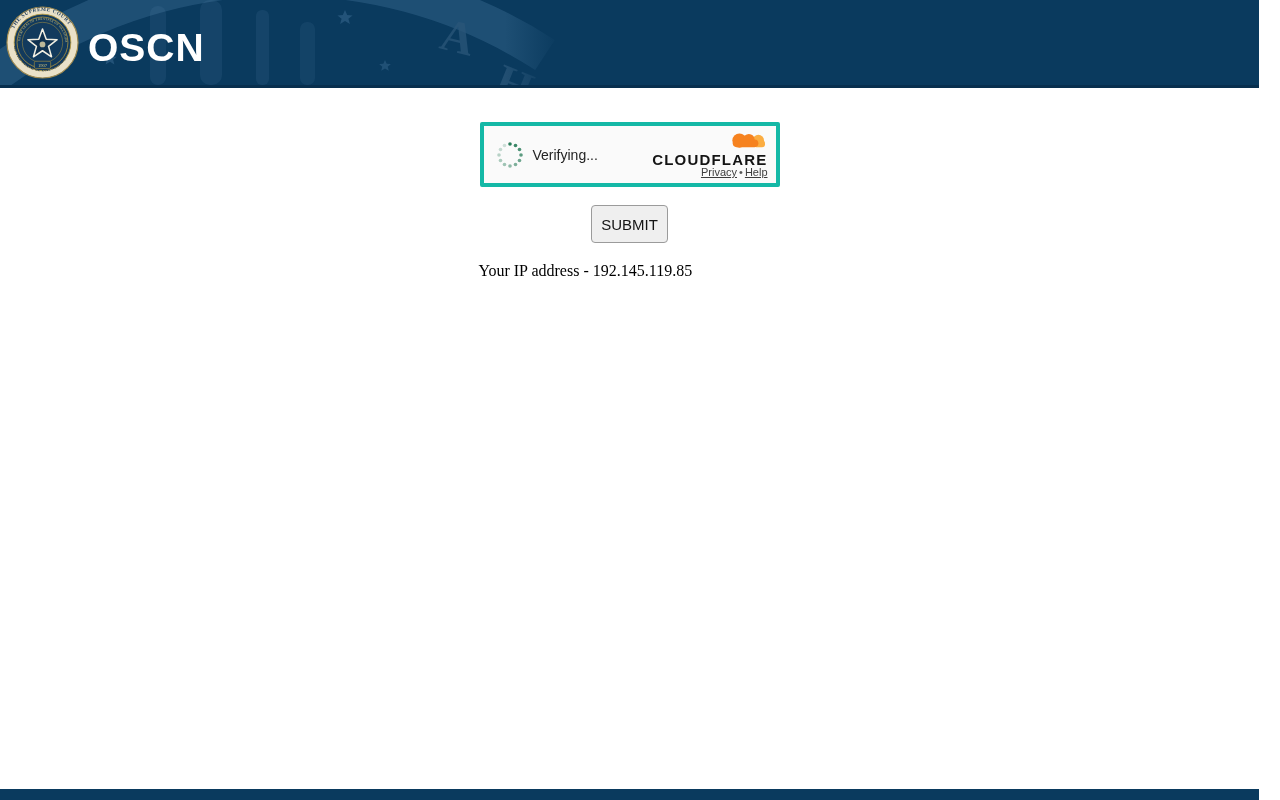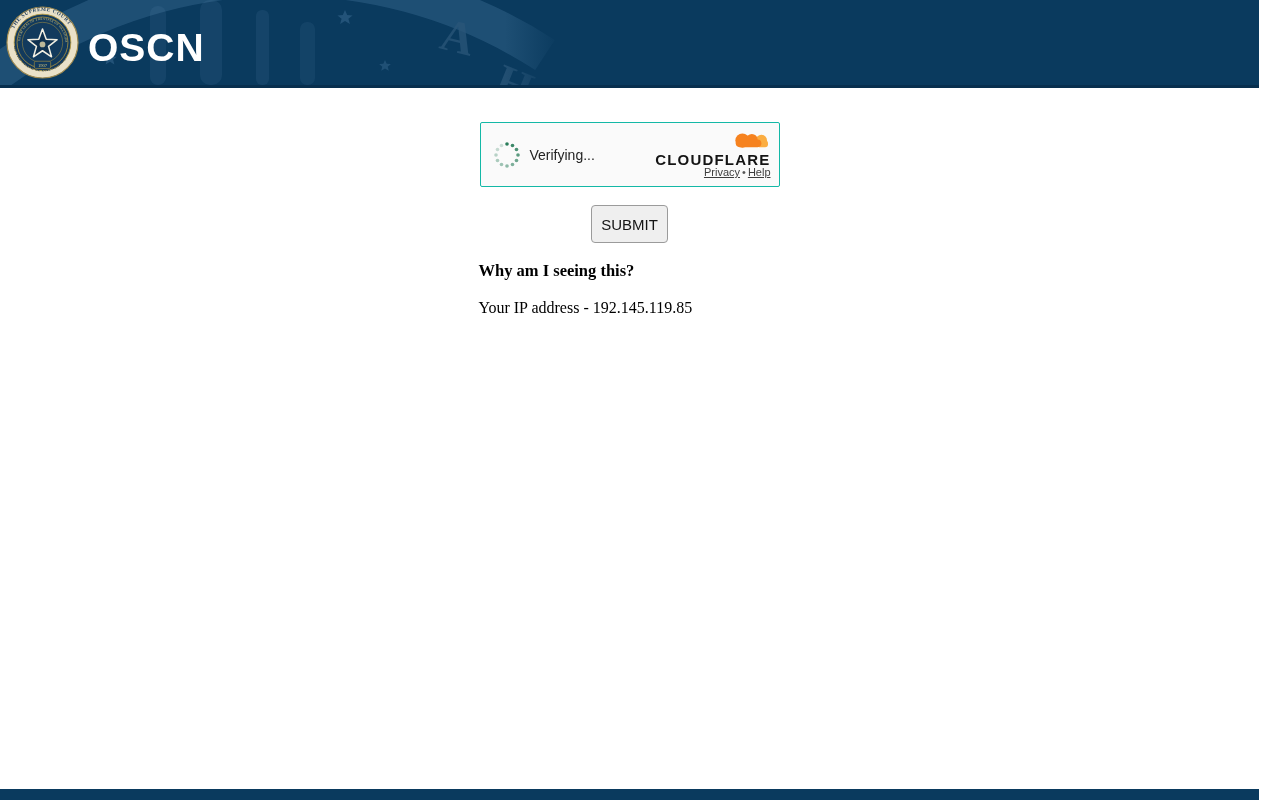--- a/index.html
+++ b/index.html
@@ -22,21 +22,21 @@
     padding-top:5px;color:#ffffff;font-family:Liberation Sans, sans-serif;
     font-weight:700;font-size:39px;letter-spacing:1px;
   }
 
   
   .main-col{width:302px;margin:0 auto;padding-top:34px;}
 
   
   .turnstile{
     box-sizing:border-box;width:300px;height:65px;margin:0 auto;
-    background:#fafafa;border:1px solid #14b8a6;border-radius:2px;
+    background:#fafafa;border:4px solid #14b8a6;border-radius:2px;
     display:flex;align-items:center;padding:0 8px 0 12px;
   }
   .verify-label{font-size:14px;color:#232323;margin-left:9px;}
   .cf-block{margin-left:auto;display:flex;flex-direction:column;align-items:flex-end;}
   .cf-word{
     font-size:15px;font-weight:700;letter-spacing:1.2px;color:#141414;
     margin-top:4px;line-height:11px;
   }
   .cf-links{font-size:11px;color:#3d3d3d;margin-top:2px;line-height:10px;}
   .cf-links a{color:#3d3d3d;text-decoration:underline;cursor:pointer;}
@@ -153,19 +153,18 @@
         <span class="cf-word">CLOUDFLARE</span>
         <span class="cf-links"><a>Privacy</a><span class="cf-sep">•</span><a>Help</a></span>
       </div>
     </div>
 
     <div class="submit-row">
       <button class="submit-btn" type="submit">SUBMIT</button>
     </div>
 
     <div class="info">
-      <div class="info-heading">Why am I seeing this?</div>
       <p class="para">Your IP address - 192.145.119.85</p>
     </div>
   </main>
 
   <div class="footer-bar"></div>
 </div>
 
 </body></html>

